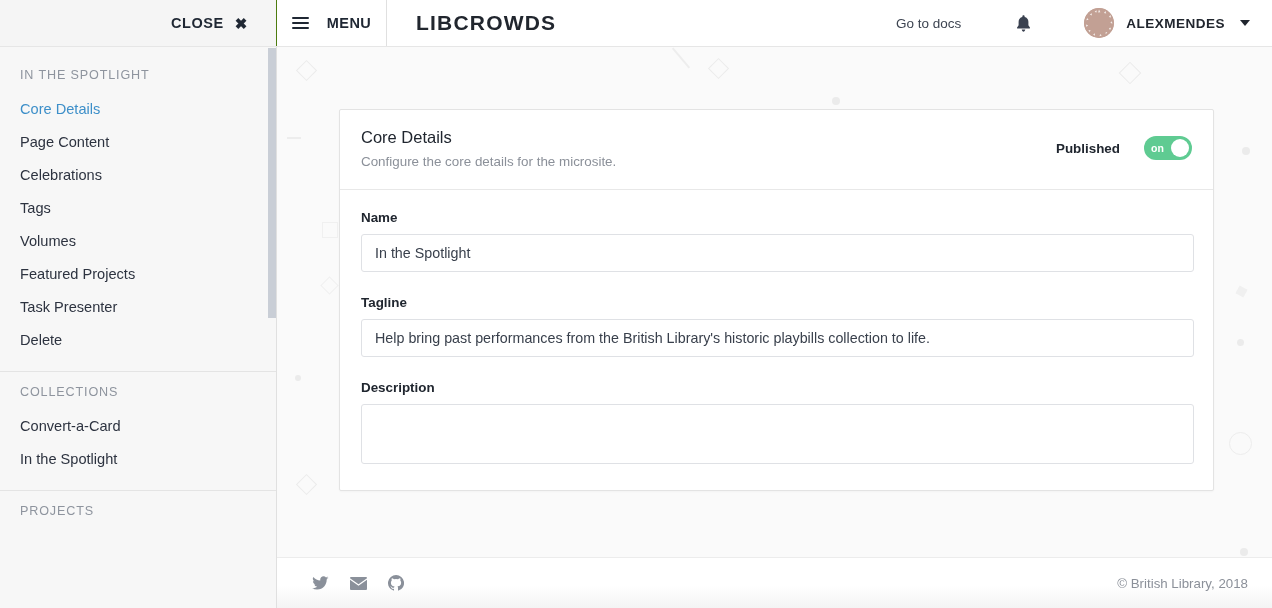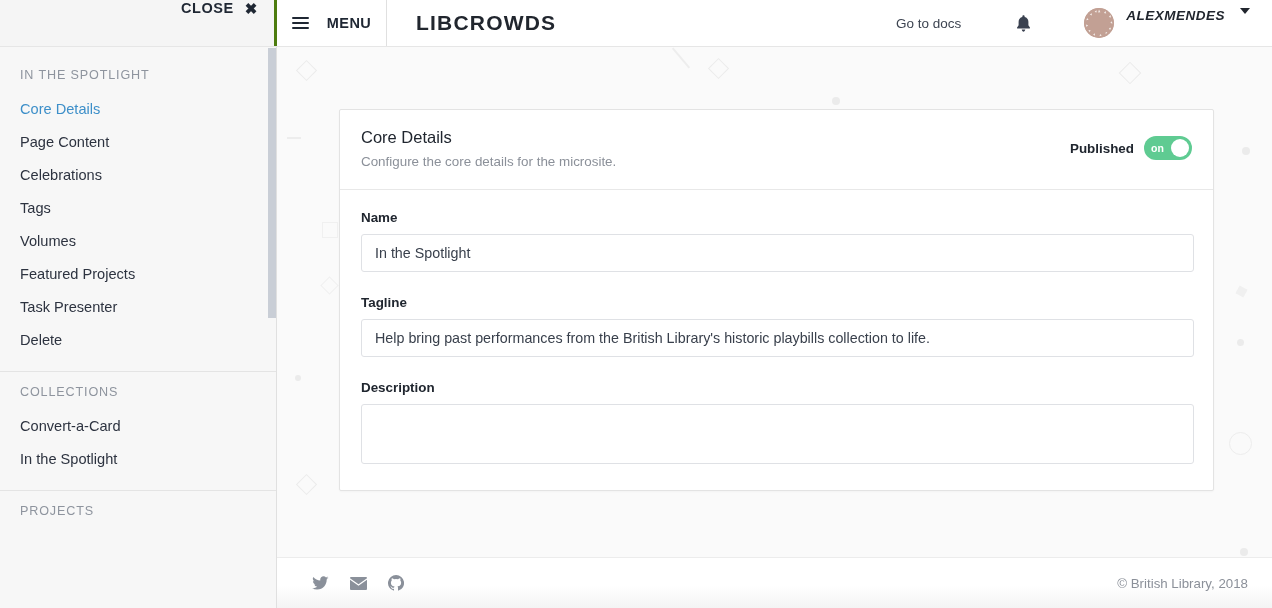--- a/index.html
+++ b/index.html
@@ -17,23 +17,23 @@
     position: absolute; top: 0; left: 0;
     width: 1272px; height: 47px;
     display: flex; align-items: stretch;
     background: #ffffff;
     border-bottom: 1px solid #e6e6e6;
     z-index: 30;
   }
   .topbar-left {
     width: 277px; height: 46px;
     background: #f5f5f5;
-    border-right: 3px solid #4d7c0f;
-    display: flex; align-items: flex-start; justify-content: flex-end;
-    padding-right: 16px;
+    border-right: 1px solid #4d7c0f;
+    display: flex; align-items: center; justify-content: flex-end;
+    padding-right: 28px;
   }
   .close-btn {
     display: flex; align-items: center; gap: 11px;
     font-size: 14.5px; font-weight: bold; letter-spacing: .6px;
     color: #1f2733; cursor: pointer;
   }
   .close-x { font-size: 15px; line-height: 1; font-weight: bold; }
 
   .menu-block {
     width: 110px; height: 46px;
@@ -59,21 +59,21 @@
 
   .topbar-right {
     margin-left: auto; display: flex; align-items: center;
     padding-right: 22px; gap: 16px;
   }
   .docs-link {
     font-size: 13.5px; color: #3d4451; cursor: pointer;
     margin-right: 38px;
   }
   .bell { cursor: pointer; margin-right: 36px; display: flex; align-items: center; }
-  .user-block { display: flex; gap: 12px; cursor: pointer; font-style: italic; }
+  .user-block { display: flex; align-items: center; gap: 12px; cursor: pointer; }
   .avatar {
     width: 30px; height: 30px; border-radius: 50%;
     background: #c2a094;
     position: relative; overflow: hidden;
     flex: none;
   }
   .username { font-size: 13.5px; font-weight: bold; letter-spacing: .5px; color: #21262e; }
   .caret {
     width: 0; height: 0; margin-left: 3px;
     border-left: 5.5px solid transparent;
@@ -135,21 +135,21 @@
     box-shadow: 0 1px 2px rgba(0,0,0,.03);
   }
   .card-head {
     display: flex; align-items: flex-start;
     padding: 18px 21px 20px 21px;
     border-bottom: 1px solid #e8e8e8;
   }
   .card-title { font-size: 16.5px; color: #20262f; margin-bottom: 7px; }
   .card-sub { font-size: 13.4px; color: #8b9099; }
   .card-head-right {
-    margin-left: auto; display: flex; align-items: center; 
+    margin-left: auto; display: flex; align-items: center; gap: 14px;
     padding-top: 8px;
   }
   .published-label { font-size: 13.4px; font-weight: bold; color: #20262f; }
   .toggle {
     width: 48px; height: 24px; border-radius: 13px;
     background: #5fcb92;
     display: flex; align-items: center; justify-content: space-between;
     padding: 0 3px; cursor: pointer; margin-left: 10px;
   }
   .toggle-text { font-size: 10.5px; color: #ffffff; font-weight: bold; padding-left: 4px; }

